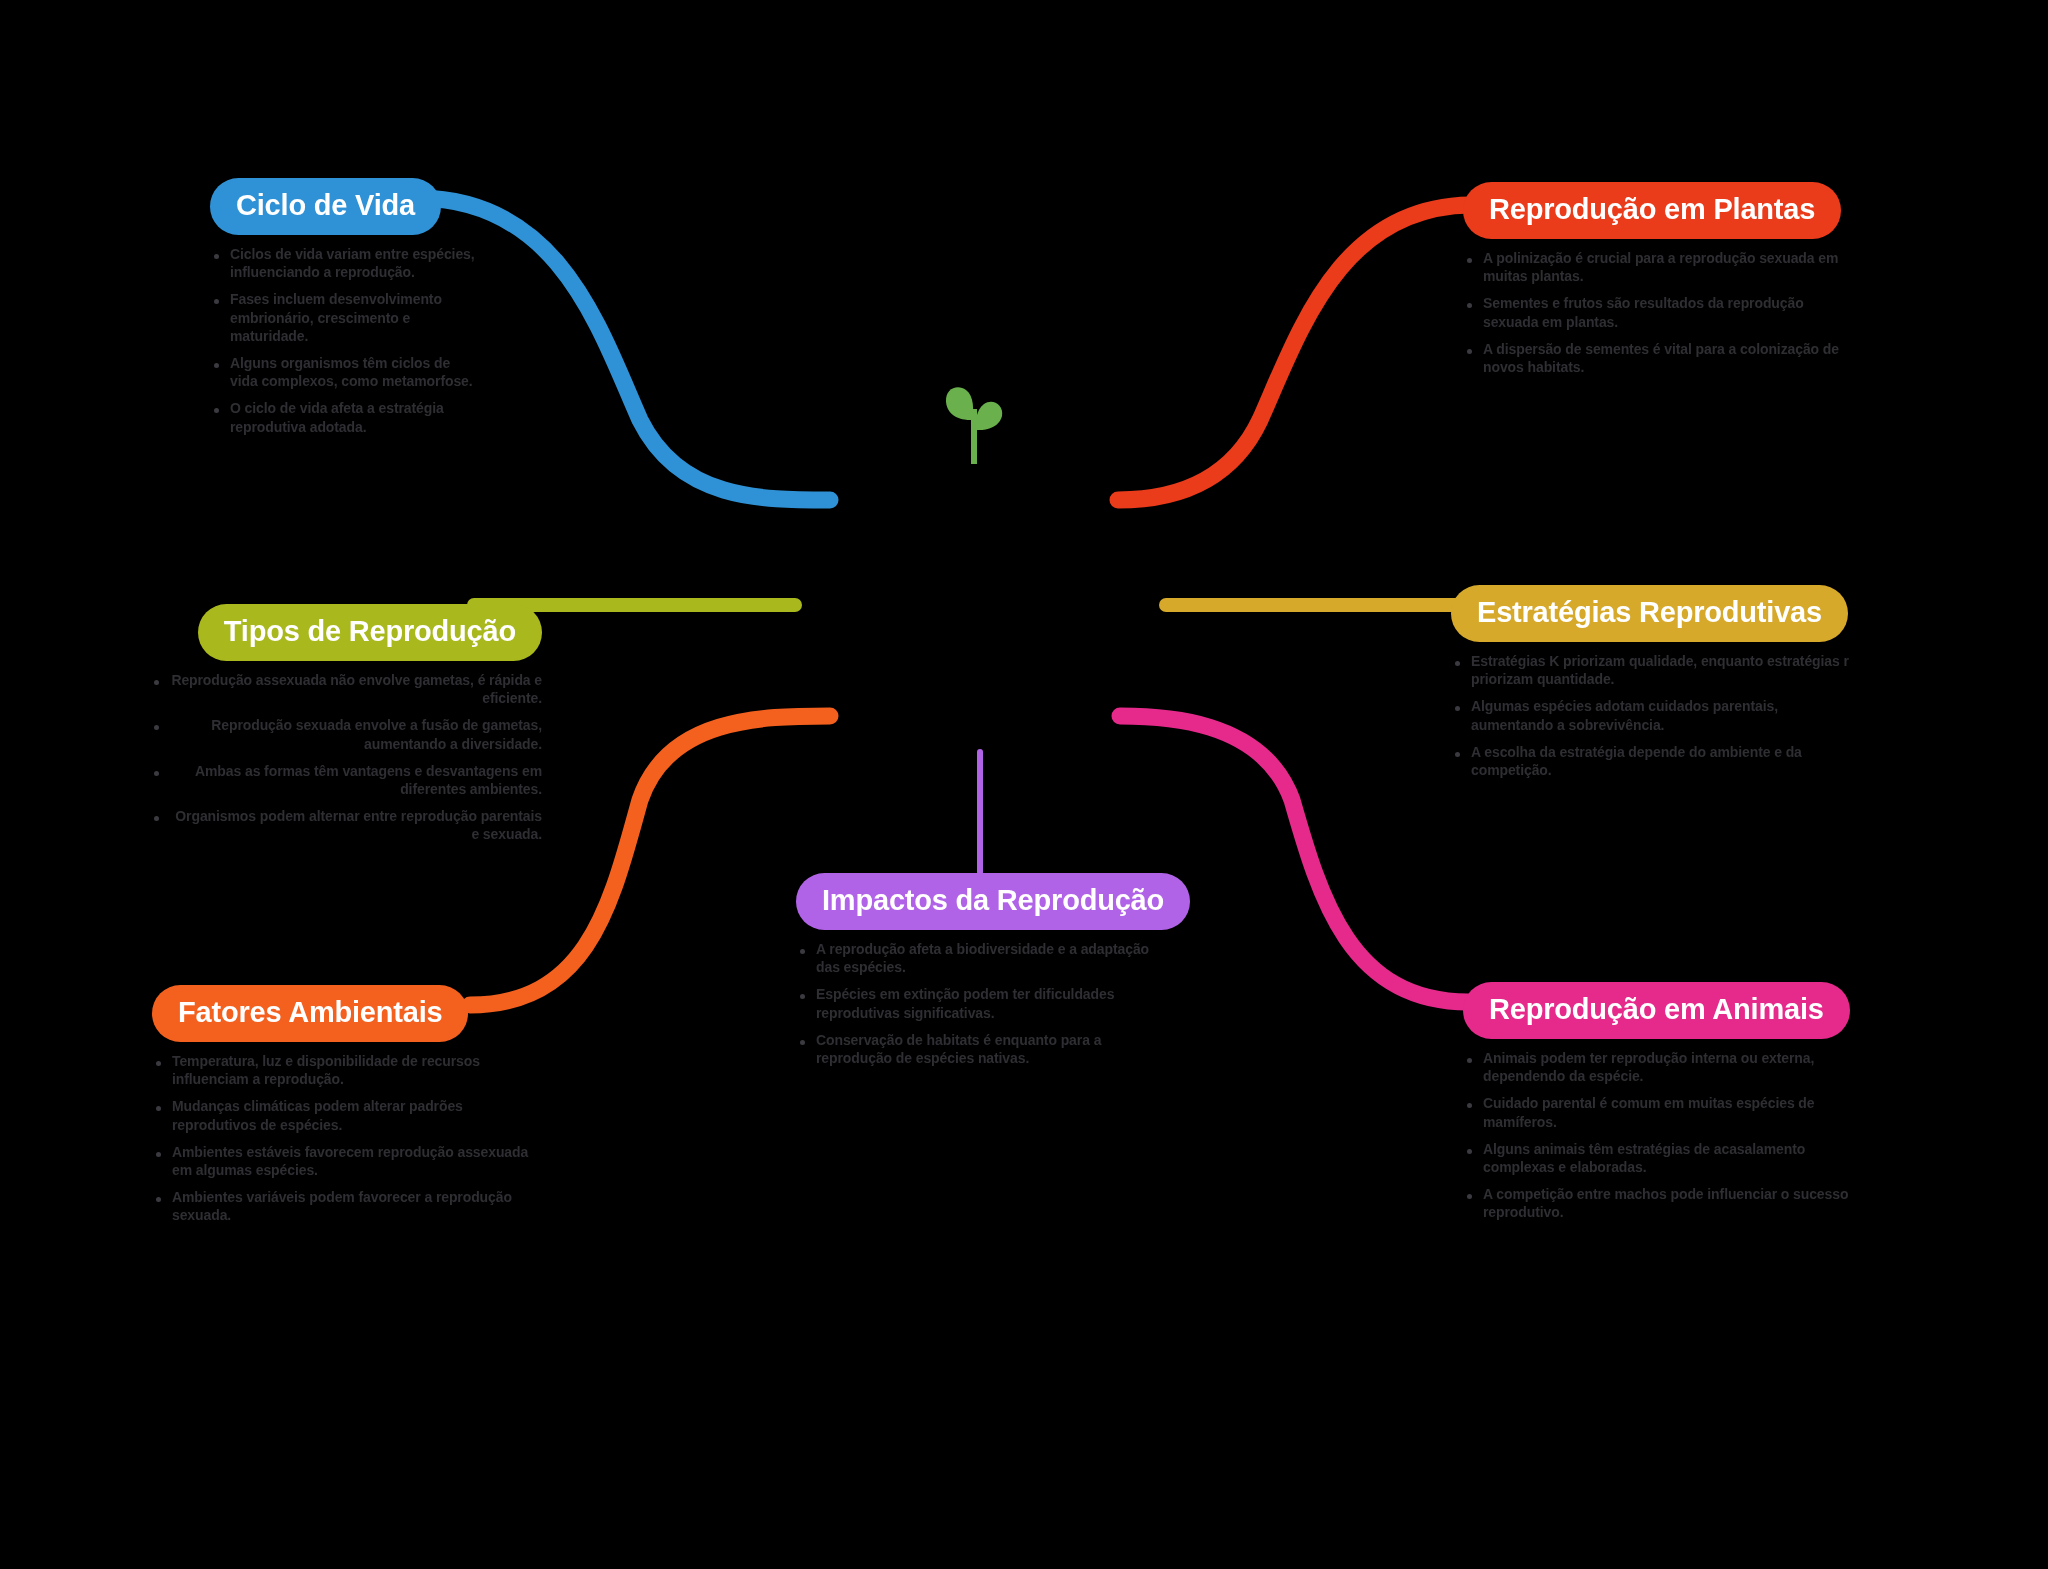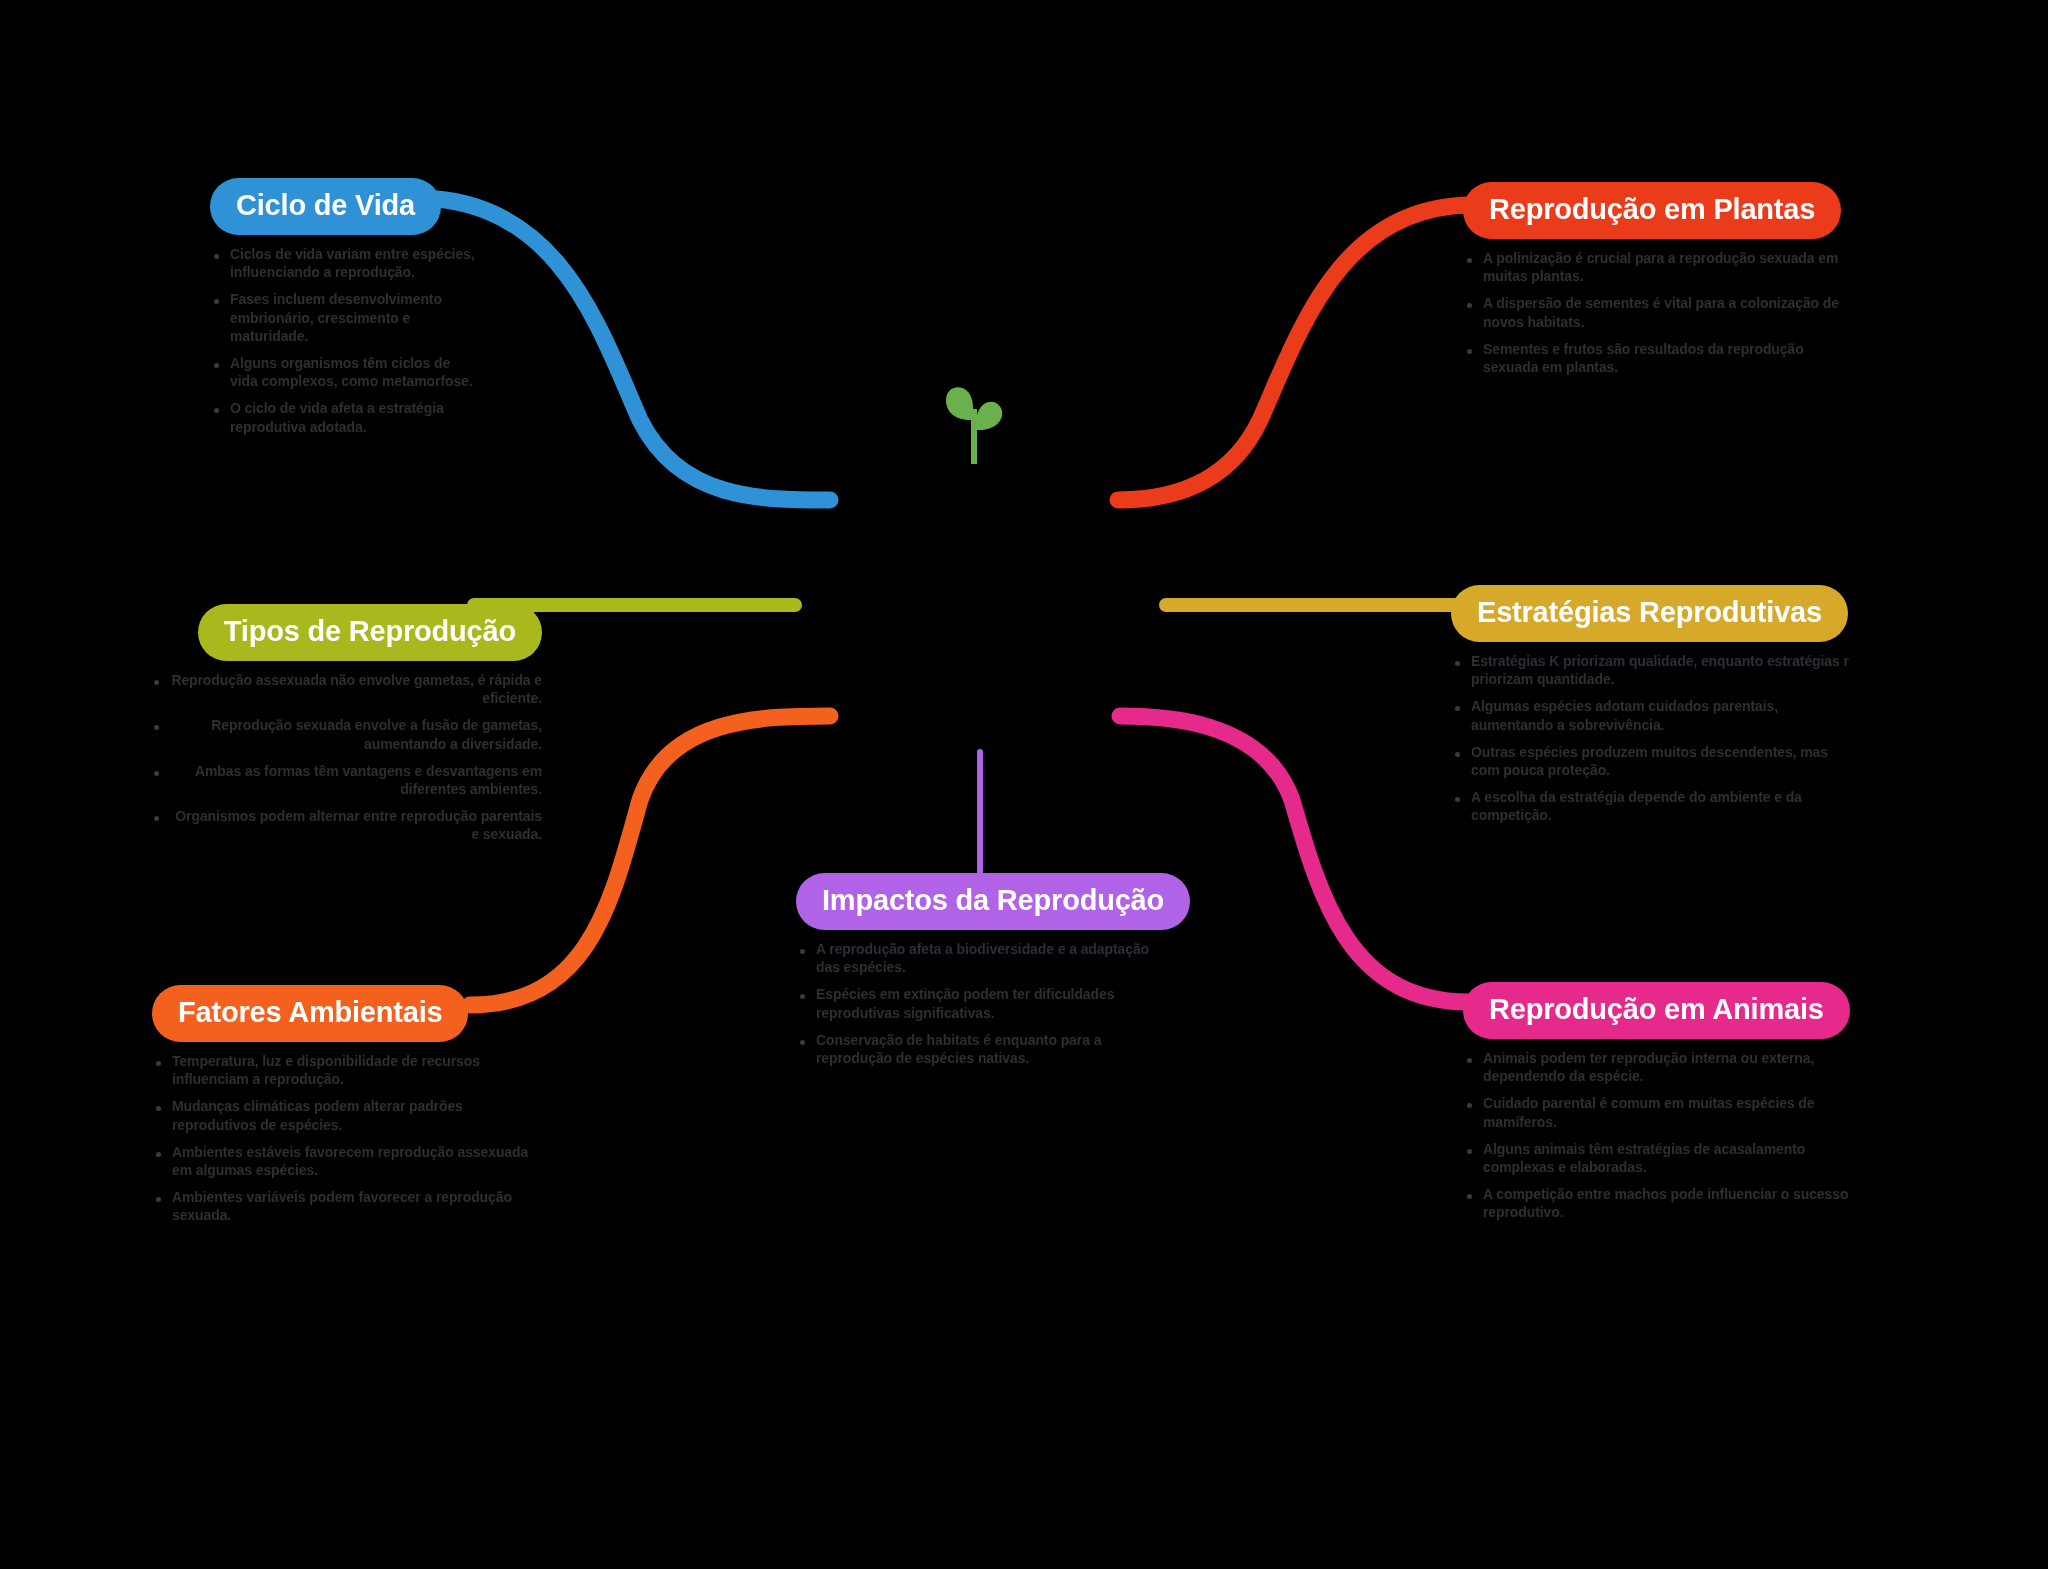--- a/index.html
+++ b/index.html
@@ -103,41 +103,40 @@
       <li>Fases incluem desenvolvimento embrionário, crescimento e maturidade.</li>
       <li>Alguns organismos têm ciclos de vida complexos, como metamorfose.</li>
       <li>O ciclo de vida afeta a estratégia reprodutiva adotada.</li>
     </ul>
   </div>
 
   <div class="node" id="n-plantas">
     <div class="pill" style="background: rgb(234, 59, 27);">Reprodução em Plantas</div>
     <ul class="bullets">
       <li>A polinização é crucial para a reprodução sexuada em muitas plantas.</li>
+      <li>Sementes e frutos são resultados da reprodução sexuada em plantas.</li>
       <li>A dispersão de sementes é vital para a colonização de novos habitats.</li>
-      <li>Sementes e frutos são resultados da reprodução sexuada em plantas.</li>
     </ul>
   </div>
 
   <div class="node" id="n-tipos">
     <div class="pill" style="background: rgb(169, 184, 28);">Tipos de Reprodução</div>
     <ul class="bullets">
       <li>Reprodução assexuada não envolve gametas, é rápida e eficiente.</li>
       <li>Reprodução sexuada envolve a fusão de gametas, aumentando a diversidade.</li>
       <li>Ambas as formas têm vantagens e desvantagens em diferentes ambientes.</li>
       <li>Organismos podem alternar entre reprodução parentais e sexuada.</li>
     </ul>
   </div>
 
   <div class="node" id="n-estrategias">
     <div class="pill" style="background: rgb(214, 169, 43);">Estratégias Reprodutivas</div>
     <ul class="bullets">
       <li>Estratégias K priorizam qualidade, enquanto estratégias r priorizam quantidade.</li>
       <li>Algumas espécies adotam cuidados parentais, aumentando a sobrevivência.</li>
-      <li>Outras espécies produzem muitos descendentes, mas com pouca proteção.</li>
       <li>A escolha da estratégia depende do ambiente e da competição.</li>
     </ul>
   </div>
 
   <div class="node" id="n-fatores">
     <div class="pill" style="background: rgb(244, 97, 31);">Fatores Ambientais</div>
     <ul class="bullets">
       <li>Temperatura, luz e disponibilidade de recursos influenciam a reprodução.</li>
       <li>Mudanças climáticas podem alterar padrões reprodutivos de espécies.</li>
       <li>Ambientes estáveis favorecem reprodução assexuada em algumas espécies.</li>

